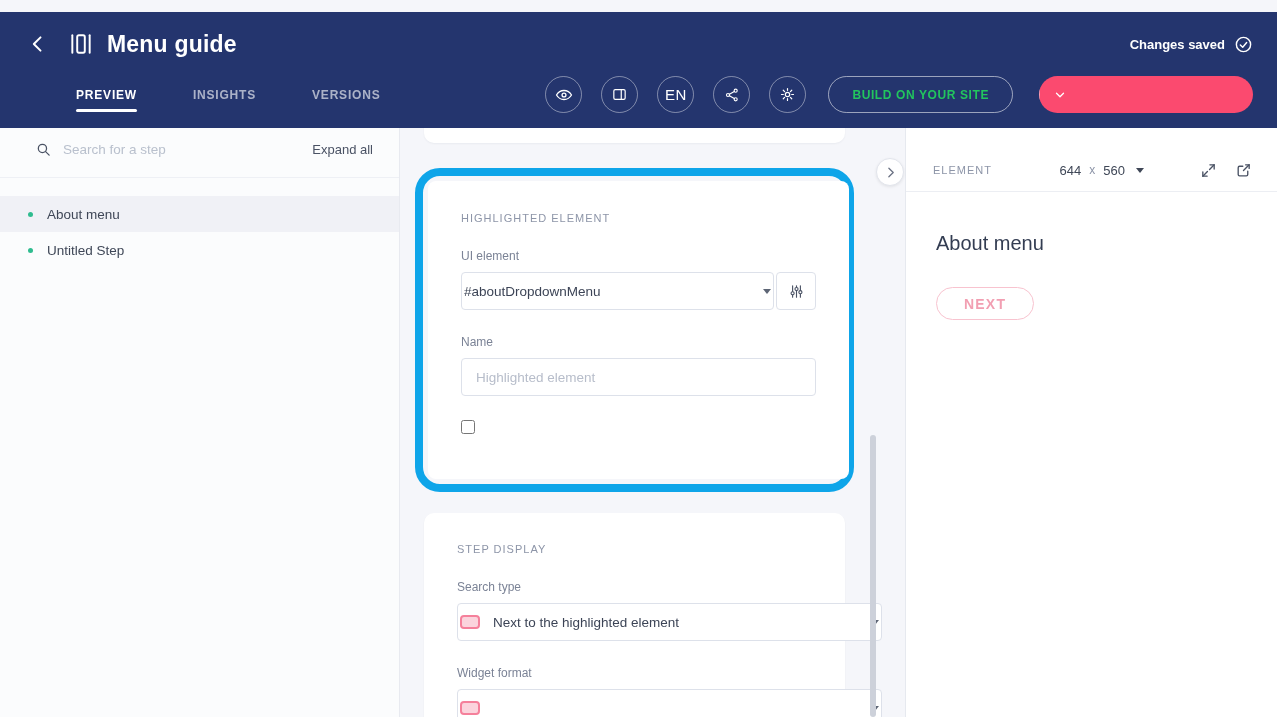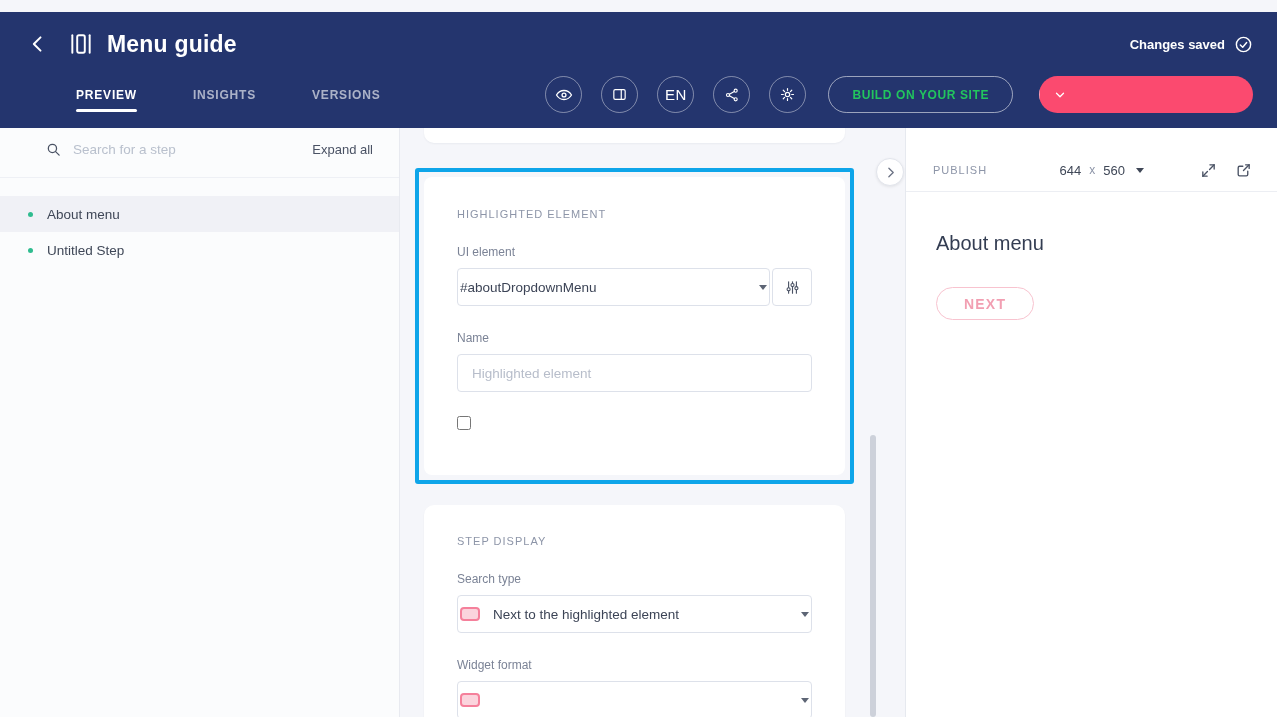--- a/index.html
+++ b/index.html
@@ -26,48 +26,48 @@
   .build-btn { height:37px; margin-left:22px; padding:0 23px; border-radius:19px; border:1px solid rgba(255,255,255,0.55); background:transparent; color:#22c55e; font-family:inherit; font-size:12px; font-weight:700; letter-spacing:0.6px; cursor:pointer; }
   .publish-group { height:37px; margin-left:26px; width:214px; border-radius:19px; background:#fb4a6f; display:flex; align-items:stretch; overflow:hidden; }
   .publish-main { flex:1; background:none; border:none; color:#fff; font-family:inherit; font-size:12px; font-weight:700; letter-spacing:0.8px; cursor:pointer; padding-left:14px; }
   .publish-divider { width:1px; background:rgba(255,255,255,0.45); margin:0; }
   .publish-caret { width:39px; background:none; border:none; color:#fff; display:flex; align-items:center; justify-content:center; cursor:pointer; }
 
   .icon { display:inline-flex; align-items:center; justify-content:center; line-height:0; }
 
   
   .sidebar { position:absolute; top:115px; left:0; width:400px; bottom:0; background:#fbfcfd; border-right:1px solid #e8eaf0; }
-  .search-row { display:flex; align-items:center; padding:26px 26px 19px 45px; border-bottom:1px solid #eef0f5; }
+  .search-row { display:flex; align-items:center; padding:26px 26px 19px 35px; border-bottom:1px solid #eef0f5; }
   .search-input { flex:1; border:none; outline:none; background:transparent; margin-left:11px; font-family:inherit; font-size:13.5px; color:#3f4757; }
   .search-input::placeholder { color:#b9c0cd; }
   .expand-all { background:none; border:none; cursor:pointer; font-family:inherit; font-size:13px; color:#4a5264; }
   .step-list { margin-top:18px; }
   .step-item { display:flex; align-items:center; height:36px; padding:0 28px; font-size:13.5px; color:#3f4757; cursor:pointer; }
   .step-item.selected { background:#f0f1f6; }
   .step-dot { width:5px; height:5px; border-radius:50%; background:#2fbc8f; margin-right:14px; flex:0 0 auto; }
 
   
   .center { position:absolute; top:115px; left:400px; width:505px; bottom:0; background:#f5f6fa; overflow:hidden; }
   .card { background:#fff; border-radius:10px; box-shadow:0 1px 2px rgba(27,33,58,0.05); }
   .card-partial { width:421px; height:28px; margin-left:24px; border-radius:0 0 10px 10px; }
-  .highlight-ring { width:439px; margin:25px 0 0 15px; border:4px solid #0ea5e9; border-radius:3px; padding:5px; }
+  .highlight-ring { width:439px; margin:25px 0 0 15px; border:8px solid #0ea5e9; border-radius:25px; padding:5px; }
   .card-highlight { width:421px; border-radius:8px; padding:31px 33px 45px 33px; box-shadow:none; }
   .section-title { font-size:11px; font-weight:400; letter-spacing:1px; color:#8d95a8; }
   .field-label { display:block; font-size:12px; color:#7b8396; margin:25px 0 9px 0; }
   .select-row { display:flex; align-items:center; }
   .select { height:38px; border:1px solid #dde1ea; border-radius:4px; background:#fff; display:flex; align-items:center; justify-content:space-between; padding:0 2px; font-size:13.5px; color:#3c4456; cursor:pointer; }
   .select-ui { width:314px; }
   .tune-btn { width:40px; height:38px; margin-left:2px; border:1px solid #dde1ea; border-radius:4px; background:#fff; display:flex; align-items:center; justify-content:center; cursor:pointer; }
   .text-input { width:355px; height:38px; border:1px solid #dde1ea; border-radius:4px; padding:0 14px; font-family:inherit; font-size:13.5px; color:#3c4456; outline:none; background:#fff; }
   .text-input::placeholder { color:#b7bdca; }
   .checkbox-row { display:flex; align-items:center; margin-top:24px; font-size:13.5px; color:#3f4757; }
   .checkbox-row input { width:14px; height:14px; margin-right:10px; accent-color:#fff; }
   .caret { width:0; height:0; border-left:4px solid transparent; border-right:4px solid transparent; border-top:5px solid #5d6575; }
   .card-step-display { width:421px; margin:21px 0 0 24px; padding:30px 33px 40px 33px; }
-  .select-full { width:355px; }
+  .select-full { width:425px; }
   .select-left { display:flex; align-items:center; gap:13px; }
   .widget-icon { width:20px; height:14px; border:2px solid #f5809b; background:#fbd4dd; border-radius:4px; flex:0 0 auto; }
   .center-scrollbar { position:absolute; right:29px; top:320px; bottom:0; width:6px; background:#cdd1da; border-radius:3px; cursor:pointer; }
 
   
   .collapse-btn { position:absolute; left:876px; top:158px; width:28px; height:28px; border-radius:50%; background:#fff; border:1px solid #e2e5ec; box-shadow:0 1px 3px rgba(0,0,0,0.08); display:flex; align-items:center; justify-content:center; cursor:pointer; z-index:20; }
 
   
   .preview-panel { position:absolute; top:115px; left:905px; right:0; bottom:0; background:#fff; border-left:1px solid #e6e9ef; }
   .preview-header { margin-top:34px; height:43px; border-bottom:1px solid #eceef3; display:flex; align-items:center; padding:0 25px 0 27px; }
@@ -258,21 +258,21 @@
   <button class="collapse-btn">
     <span class="icon">
       <svg width="13" height="13" viewBox="0 0 24 24" fill="none" stroke="#6a7183" stroke-width="2.4" stroke-linecap="round" stroke-linejoin="round">
           <polyline points="9 4 17 12 9 20"></polyline>
         </svg>
     </span>
   </button>
 
   <aside class="preview-panel">
     <div class="preview-header">
-      <span class="panel-title">PUBLISH</span>
+      <span class="panel-title">ELEMENT</span>
       <div class="size-control">
         <span>644</span>
         <span class="sep">x</span>
         <span>560</span>
         <span class="caret"></span>
       </div>
       <button class="panel-icon-btn">
         <span class="icon">
           <svg width="17" height="17" viewBox="0 0 24 24" fill="none" stroke="#4a5264" stroke-width="1.9" stroke-linecap="round" stroke-linejoin="round">
               <polyline points="14 4 20 4 20 10"></polyline>

